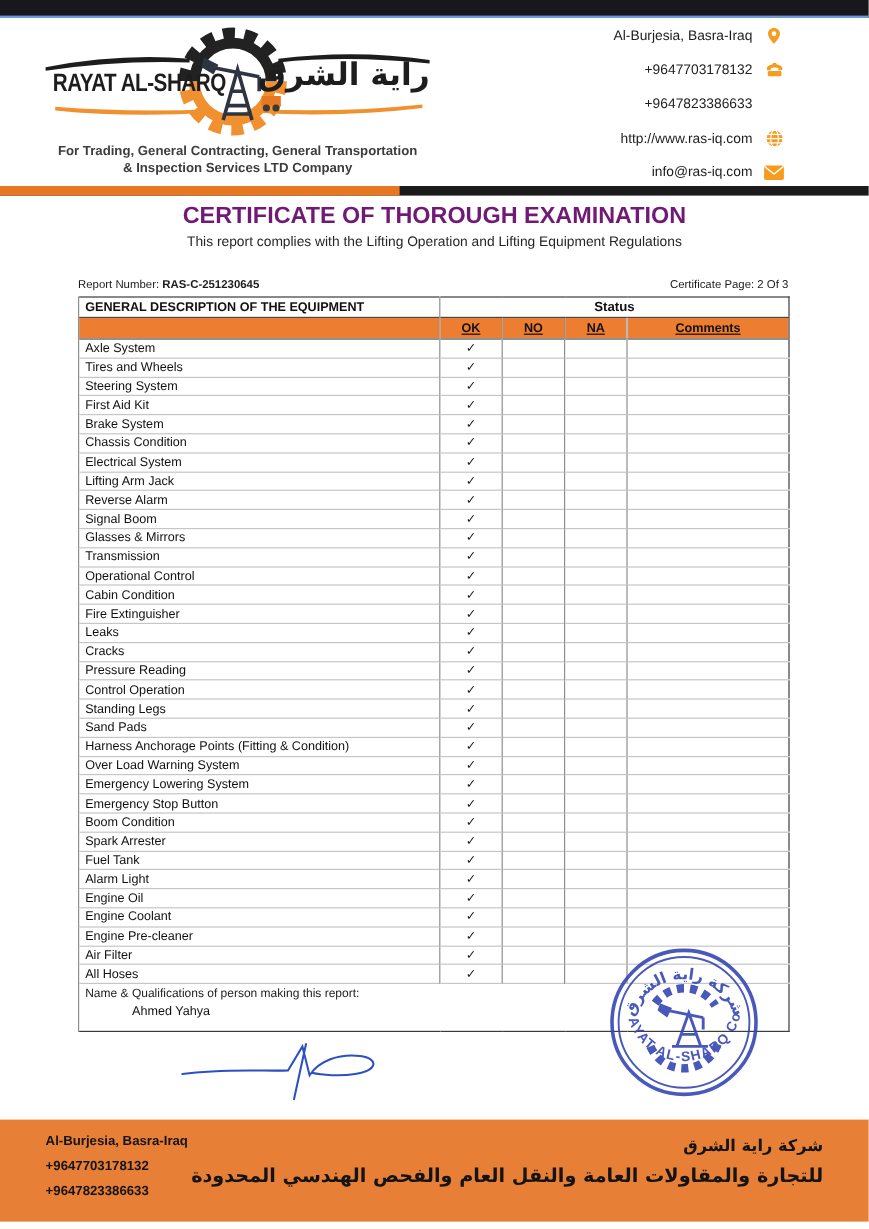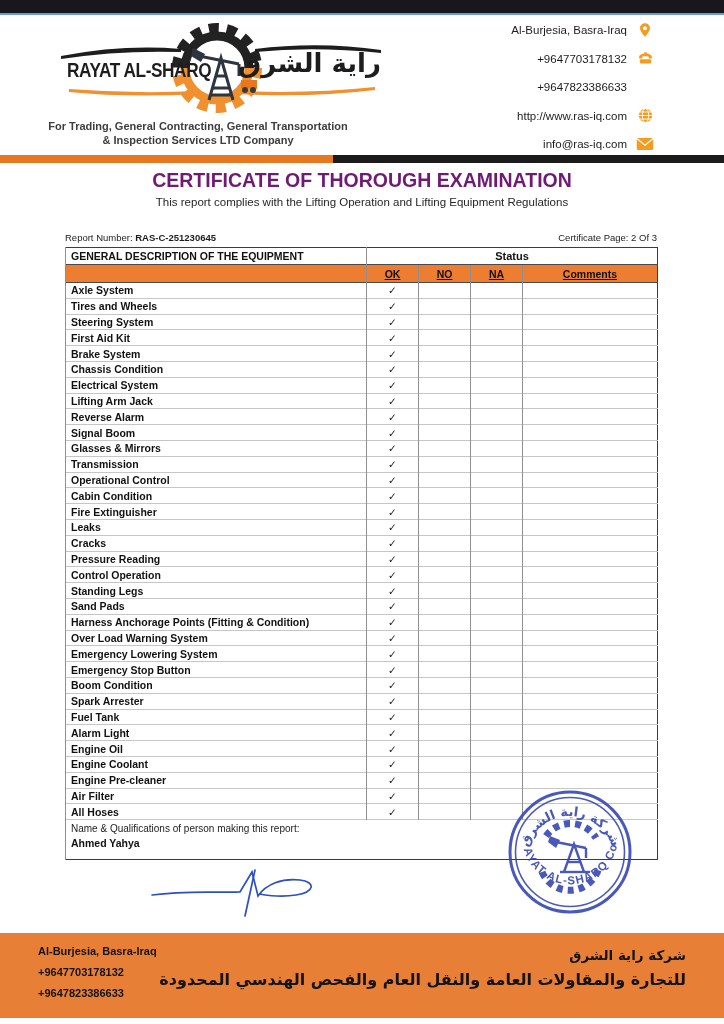--- a/index.html
+++ b/index.html
@@ -3,21 +3,21 @@
 <meta charset="utf-8">
 <style>
   * { margin:0; padding:0; box-sizing:border-box; }
   html,body { width:724px; height:1024px; }
   body { position:relative; background:#ffffff; font-family:"Liberation Sans",sans-serif; color:#1c1c1c; overflow:hidden; }
 
   
   .top-bar { position:absolute; left:0; top:0; width:724px; height:15px; background:#17171c; border-bottom:2px solid #6b9bd2; }
 
   
-  .logo-area { position:absolute; left:36px; top:18px; width:324px; height:108px;margin-left:23px; }
+  .logo-area { position:absolute; left:36px; top:18px; width:324px; height:108px; }
   .logo-svg { position:absolute; left:0; top:0; width:324px; height:108px; }
   .company-en { position:absolute; left:8px; top:40px; font-size:21px; font-weight:bold; color:#1d1d1d; letter-spacing:-0.5px; transform:scaleX(.82); transform-origin:left center; white-space:nowrap; }
   .company-ar { position:absolute; right:2px; top:30px; font-size:26px; font-weight:bold; color:#1d1d1d; font-family:"DejaVu Sans",sans-serif; white-space:nowrap; }
   .tagline { position:absolute; left:36px; top:120px; width:324px; text-align:center; font-weight:bold; color:#3d3d3d; font-size:11px; line-height:13.5px; }
 
   
   .contacts { position:absolute; top:21px; right:70px; display:flex; flex-direction:column; gap:10.5px; }
   .contact-row { display:flex; align-items:center; justify-content:flex-end; gap:9px; height:18px; font-size:11.5px; color:#1c1c1c; }
   .contact-icon { width:18px; height:18px; flex:none; display:flex; align-items:center; justify-content:center; }
 
@@ -35,25 +35,25 @@
 
   
   .equip-table { position:absolute; left:65px; top:247px; width:592px; border-collapse:collapse; table-layout:fixed; border:1.5px solid #3c3c3c; }
   .equip-table td, .equip-table th { border-left:1px solid #8f8f8f; border-top:1px solid #c6c6c6; overflow:hidden; white-space:nowrap; }
   .hdr1 th { height:17px; font-size:10.5px; font-weight:bold; color:#111; background:#fff; border-top:none; }
   .hdr1 .desc-hdr { text-align:left; padding-left:5px; }
   .hdr1 .status-hdr { text-align:center; font-size:11px; }
   .hdr2 td { height:18px; background:#ed7d31; font-size:10.5px; font-weight:bold; color:#111; text-align:center; border-top:1.2px solid #4a4a4a;text-decoration:underline; }
   .data-row td { height:15.8px; font-size:10.5px; }
   .data-row:first-child td { border-top-color:#4a4a4a; }
-  .label-cell { font-weight:bold; padding-left:5px; color:#111; }
+  .label-cell { font-weight:normal; padding-left:5px; color:#111; }
   .check-cell { text-align:center; font-family:"DejaVu Sans",sans-serif; font-size:11px; color:#222; }
   .name-row td { height:40px; padding:3px 5px 5px; vertical-align:top; white-space:normal; }
   .name-label { font-size:10px; color:#222; }
-  .name-value { font-size:10.5px; font-weight:bold; color:#111; margin-top:3px; }
+  .name-value { font-size:10.5px; font-weight:normal; color:#111; margin-top:3px;margin-left:39px; }
 
   
   .signature { position:absolute; left:148px; top:868px; width:190px; height:52px; }
   .stamp { position:absolute; left:506px; top:788px; width:128px; height:128px; opacity:.9; }
   .stamp text { font-weight:bold; fill:#3646b4; }
   .stamp .ar-arc { font-family:"DejaVu Sans",sans-serif; font-size:13px; }
   .stamp .en-arc { font-size:11.5px; letter-spacing:1.2px; }
 
   
   .page-footer { position:absolute; left:0; top:933px; width:724px; height:85px; background:#e87f37; }

